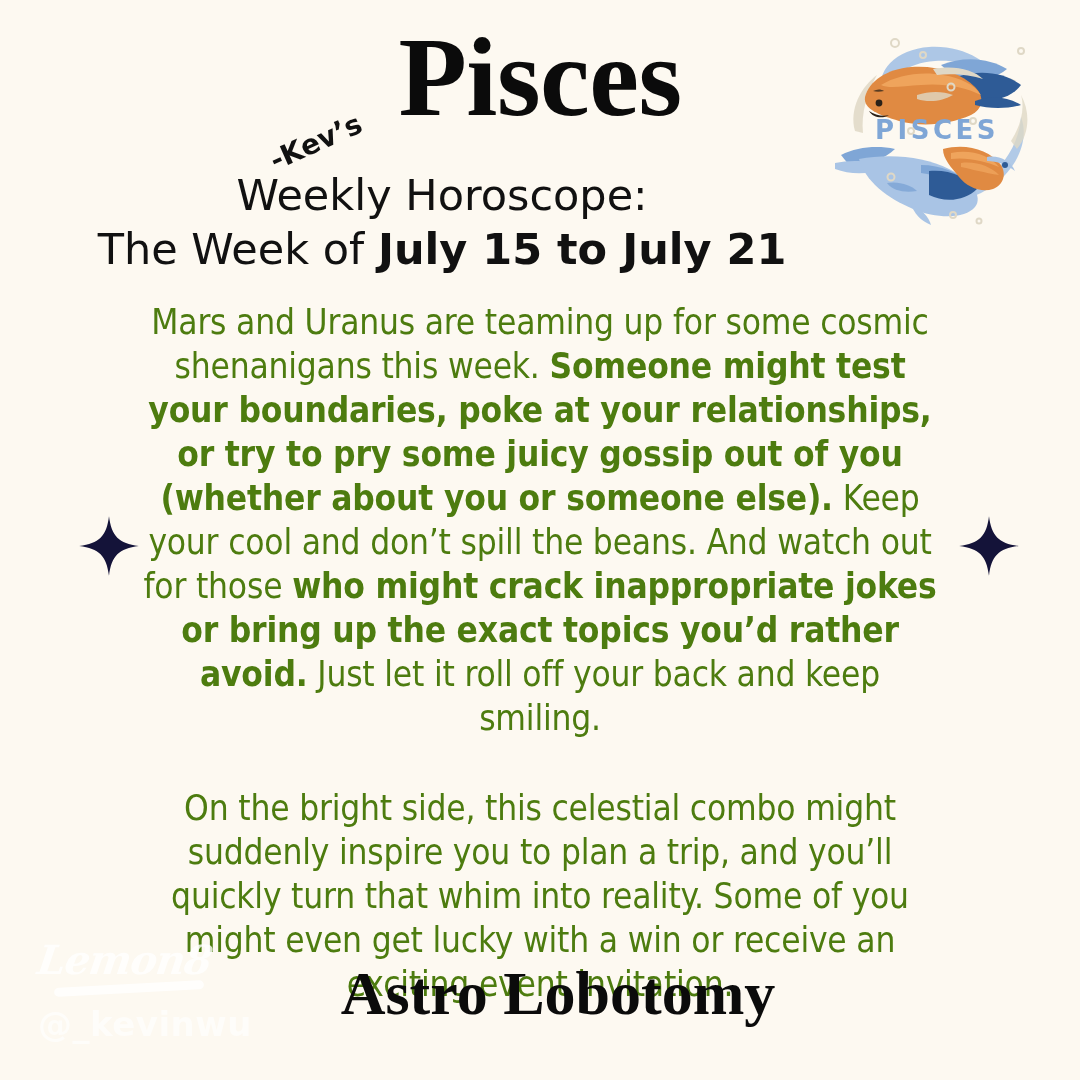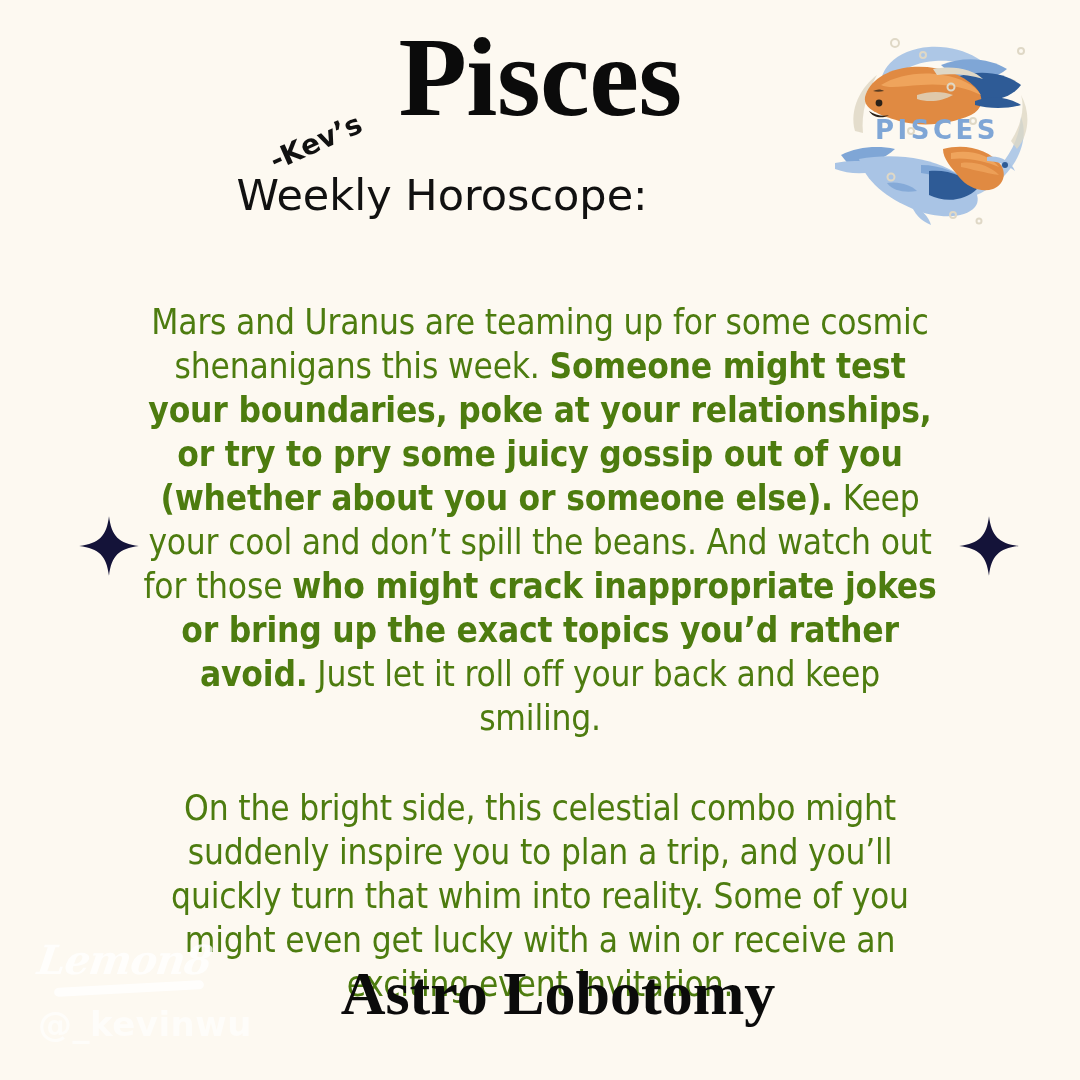--- a/index.html
+++ b/index.html
@@ -216,20 +216,23 @@
 <div id="title-block">
   <div id="page-title">Pisces</div>
 </div>
 
 <div id="kev-tag">-Kev’s</div>
 
 <div id="subtitle-block">
   <div class="subtitle-line">
     <span>Weekly Horoscope:</span>
   </div>
+  <div class="subtitle-line">
+    <span>The Week of </span><span class="subtitle-strong">July 15 to July 21</span>
+  </div>
 </div>
 
 <div id="body-block">
   <p class="paragraph" id="paragraph-1"><span>Mars and Uranus are teaming up for some cosmic shenanigans this week. </span><b>Someone might test your boundaries, poke at your relationships, or try to pry some juicy gossip out of you (whether about you or someone else).</b><span> Keep your cool and don’t spill the beans. And watch out for those </span><b>who might crack inappropriate jokes or bring up the exact topics you’d rather avoid.</b><span> Just let it roll off your back and keep smiling.</span></p>
   <p class="paragraph" id="paragraph-2"><span>On the bright side, this celestial combo might suddenly inspire you to plan a trip, and you’ll quickly turn that whim into reality. Some of you might even get lucky with a win or receive an exciting event invitation.</span></p>
 </div>
 
 <div class="sparkle" id="sparkle-left">
   <svg viewBox="0 0 100 100" xmlns="http://www.w3.org/2000/svg" aria-hidden="true">
     <path d="M50 2 C54 34 66 46 98 50 C66 54 54 66 50 98 C46 66 34 54 2 50 C34 46 46 34 50 2 Z" fill="#141339"></path>

